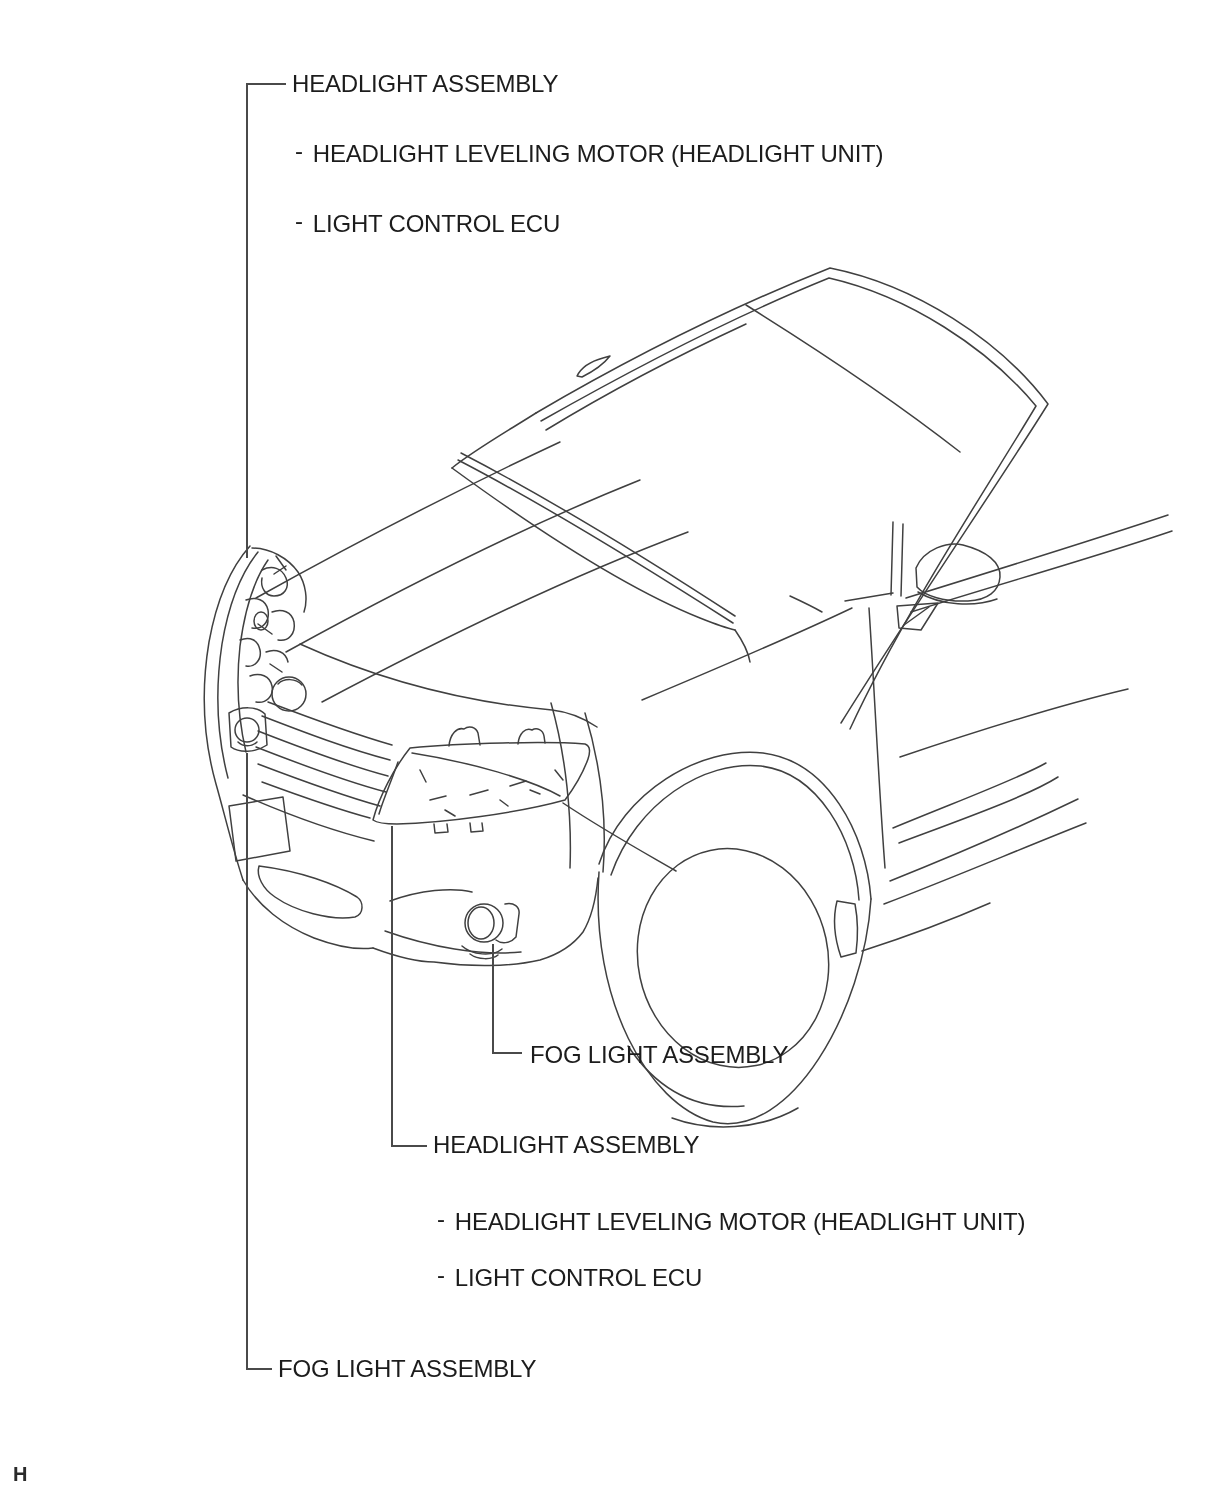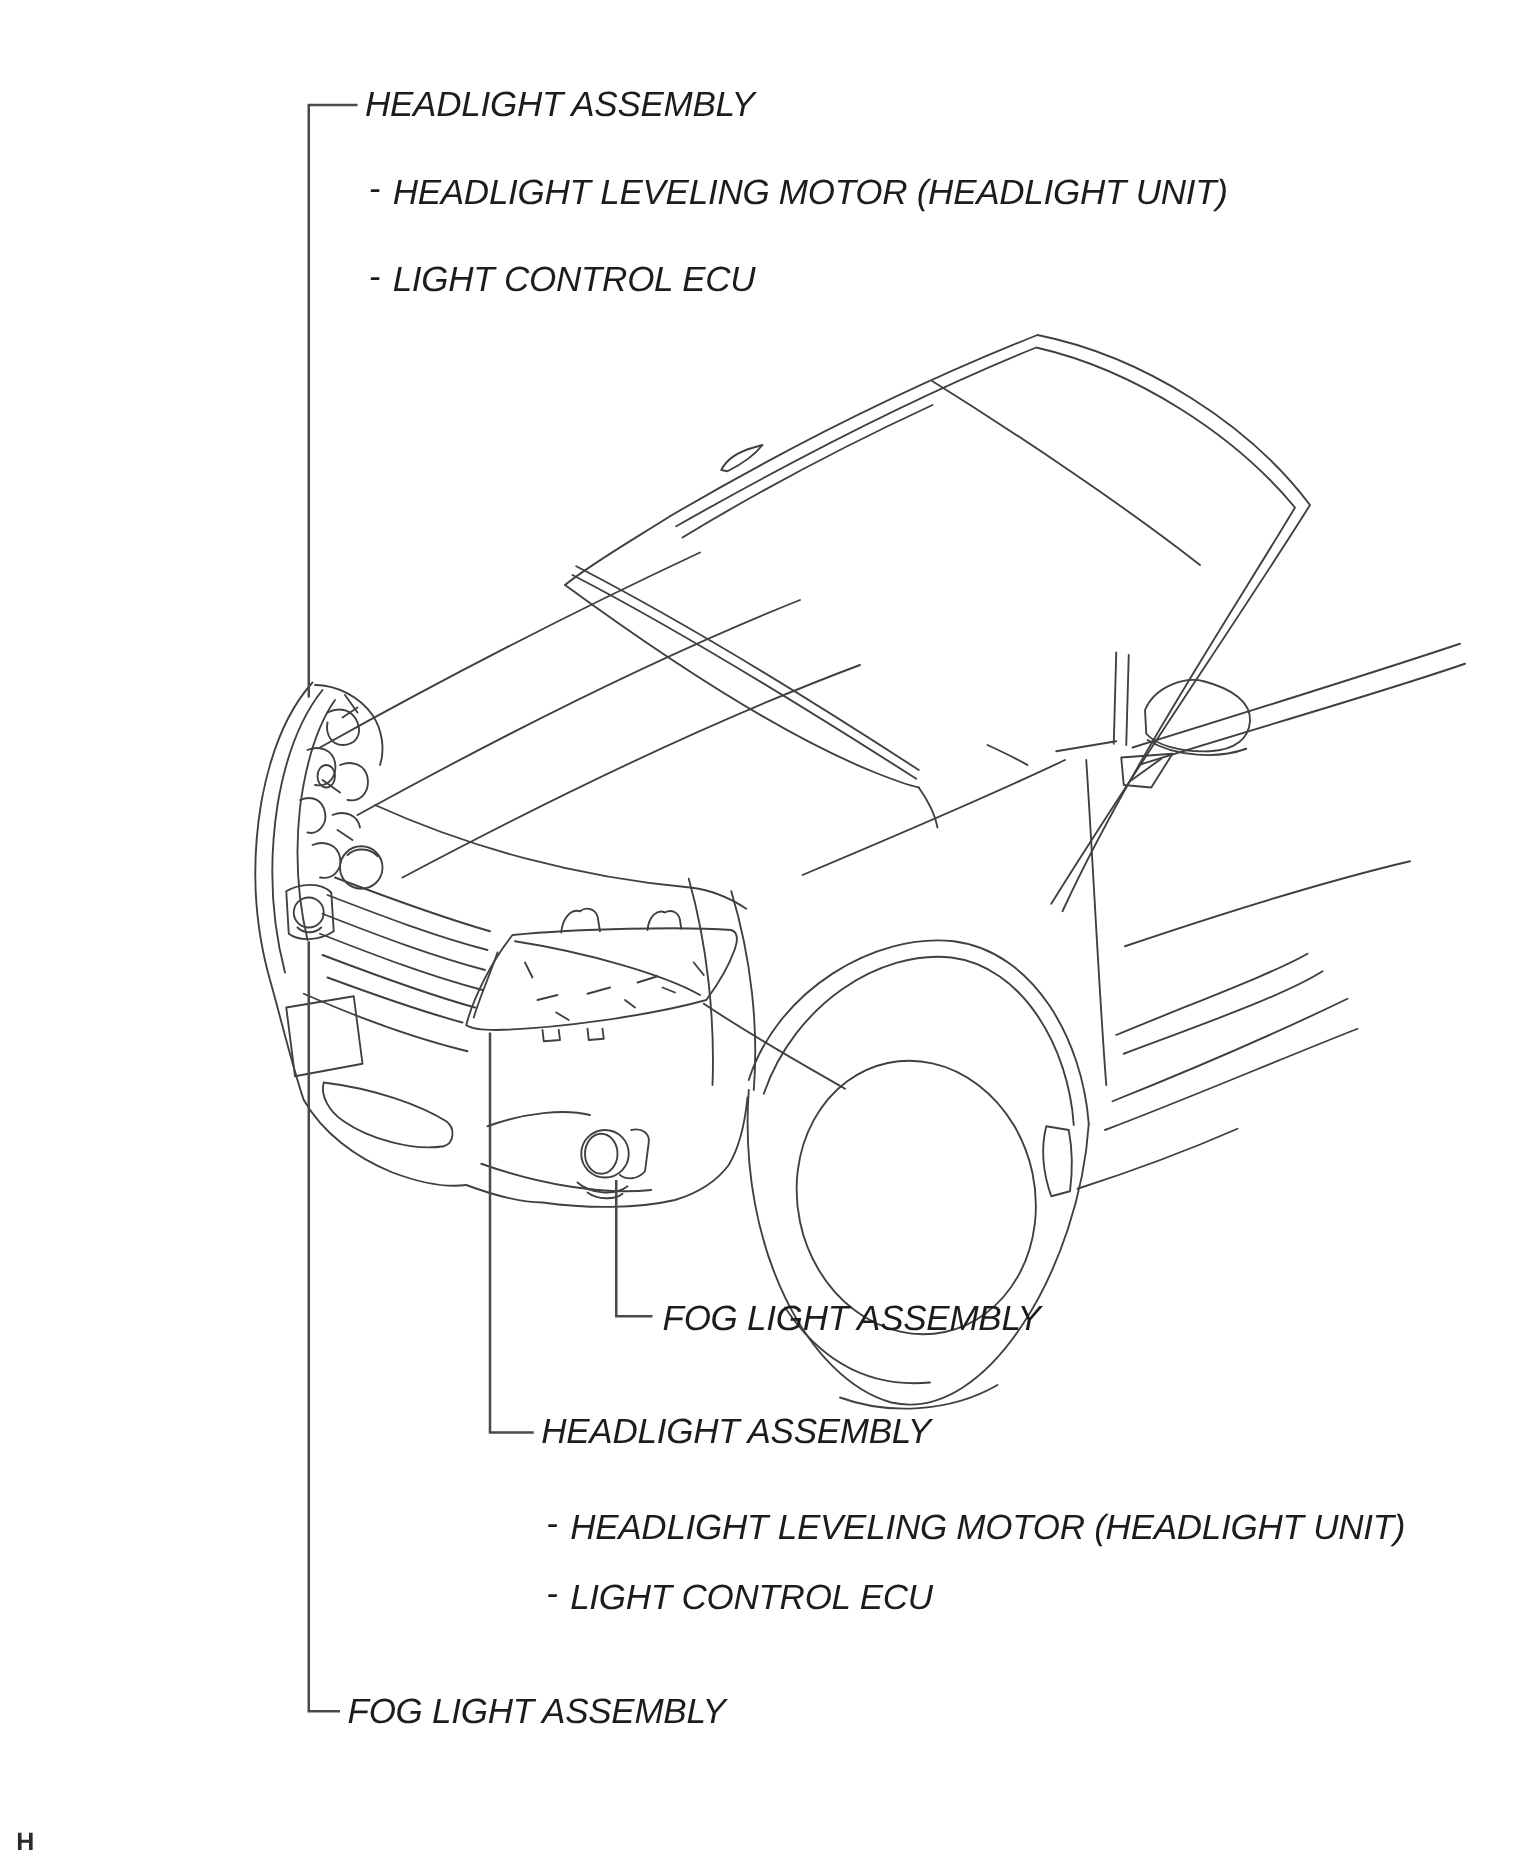--- a/index.html
+++ b/index.html
@@ -6,22 +6,22 @@
   .canvas{
     position:relative;width:1210px;height:1498px;background:#ffffff;
     font-family:"Liberation Sans",sans-serif;overflow:hidden;
   }
   svg.drawing{position:absolute;left:0;top:0;}
   svg.drawing path, svg.drawing circle, svg.drawing ellipse{
     fill:none;stroke:#404040;stroke-width:1.5;stroke-linecap:round;stroke-linejoin:round;
   }
   svg.drawing g.leaders path{stroke:#4a4a4a;stroke-width:2;stroke-linecap:butt;stroke-linejoin:miter;}
   .lbl{
-    position:absolute;white-space:nowrap;font-size:28px;line-height:24px;
-    color:#1c1c1c;letter-spacing:-0.2px;font-style:italic;
+    position:absolute;white-space:nowrap;font-size:24px;line-height:24px;
+    color:#1c1c1c;letter-spacing:-0.2px;
   }
   .sub{display:flex;gap:10px;}
   .bullet{position:relative;top:-3px;}
   .footer-mark{
     position:absolute;left:13px;top:1464px;font-size:20px;line-height:20px;
     font-weight:700;color:#2a2a2a;
   }
 </style>
 </head>
 <body>

